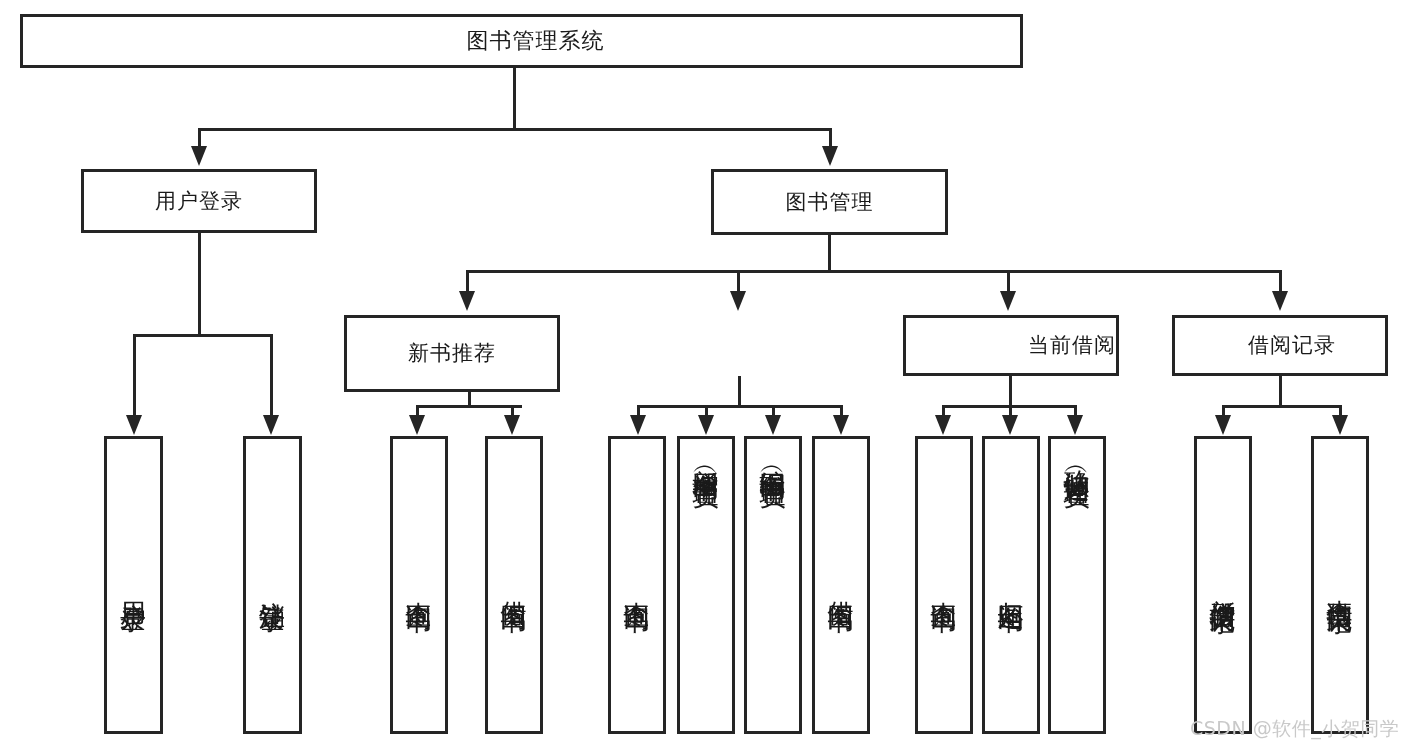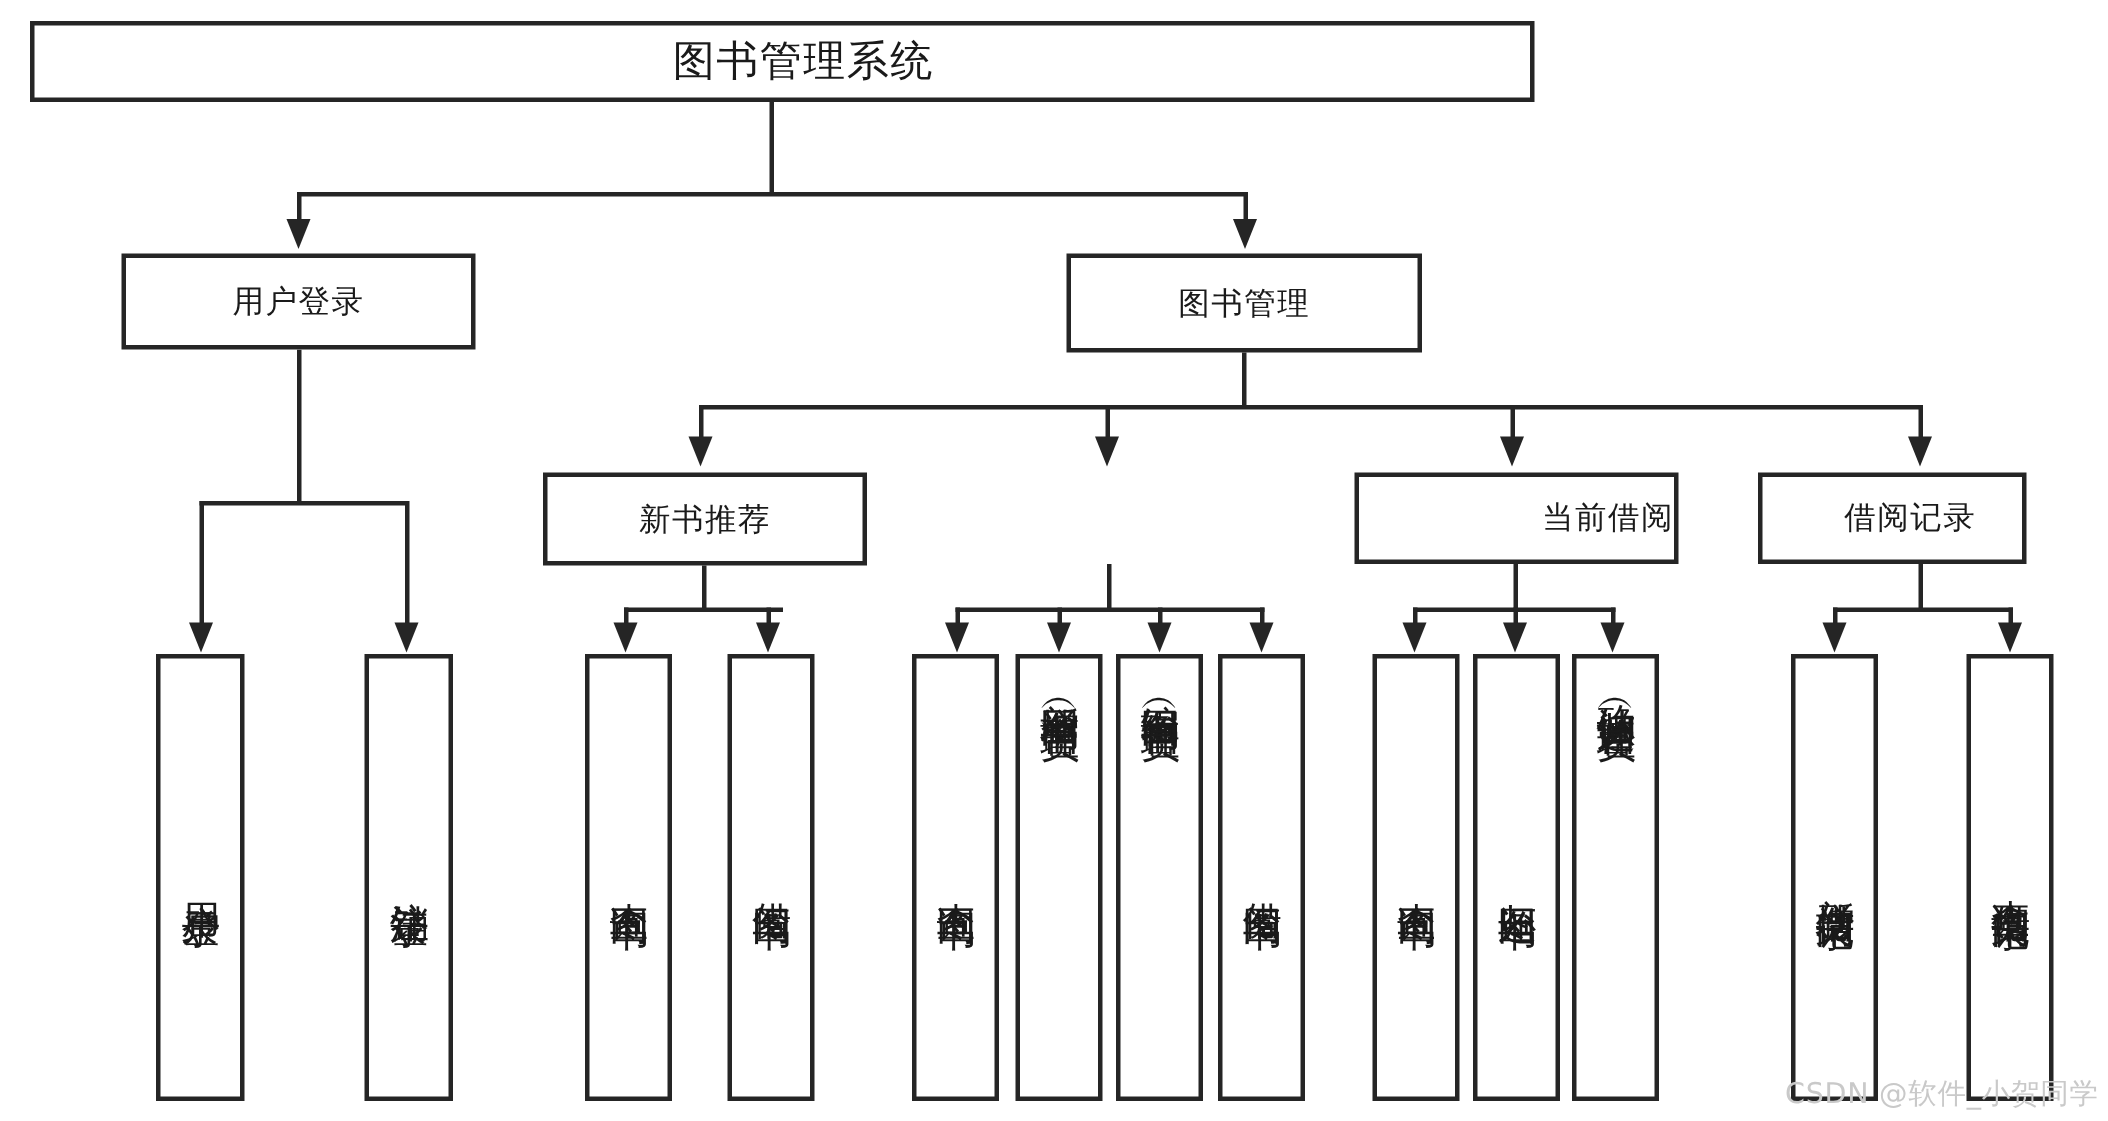--- a/index.html
+++ b/index.html
@@ -34,21 +34,21 @@
   }
   .node .lbl {
     display: block;
     white-space: nowrap;
   }
   .node.horiz .lbl {
     font-size: 21px;
     letter-spacing: 1px;
   }
   .node.root .lbl {
-    font-size: 28px;
+    font-size: 22px;
     letter-spacing: 1px;
     margin-left: 28px;
   }
   
   .node.vert {
     align-items: flex-start;
     justify-content: center;
     padding-top: 10px;
   }
   .node.vert .lbl {
@@ -125,27 +125,27 @@
   <div class="lineH" style="left:466px; top:270px; width:816px;"></div>
   <div class="lineV" style="left:466px; top:270px; height:23px;"></div>
   <div class="arrow" style="left:459px; top:291px;"></div>
   <div class="lineV" style="left:737px; top:270px; height:23px;"></div>
   <div class="arrow" style="left:730px; top:291px;"></div>
   <div class="lineV" style="left:1007px; top:270px; height:23px;"></div>
   <div class="arrow" style="left:1000px; top:291px;"></div>
   <div class="lineV" style="left:1279px; top:270px; height:23px;"></div>
   <div class="arrow" style="left:1272px; top:291px;"></div>
 
-  <div class="node horiz" style="left:362px; top:315px; width:216px; height:62px;">
+  <div class="node horiz" style="left:344px; top:315px; width:216px; height:77px;">
     <span class="lbl">新书推荐</span>
   </div>
   <div class="node horiz" style="left:903px; top:315px; width:216px; height:61px;justify-content:flex-end;">
     <span class="lbl">当前借阅</span>
   </div>
-  <div class="node horiz" style="left:1172px; top:315px; width:179px; height:61px;padding-left:24px;">
+  <div class="node horiz" style="left:1172px; top:315px; width:216px; height:61px;padding-left:24px;">
     <span class="lbl">借阅记录</span>
   </div>
 
   <div class="lineV" style="left:468px; top:376px; height:31px;"></div>
   <div class="lineH" style="left:416px; top:405px; width:106px;"></div>
   <div class="lineV" style="left:416px; top:405px; height:12px;"></div>
   <div class="arrow" style="left:409px; top:415px;"></div>
   <div class="lineV" style="left:511px; top:405px; height:12px;"></div>
   <div class="arrow" style="left:504px; top:415px;"></div>
 

